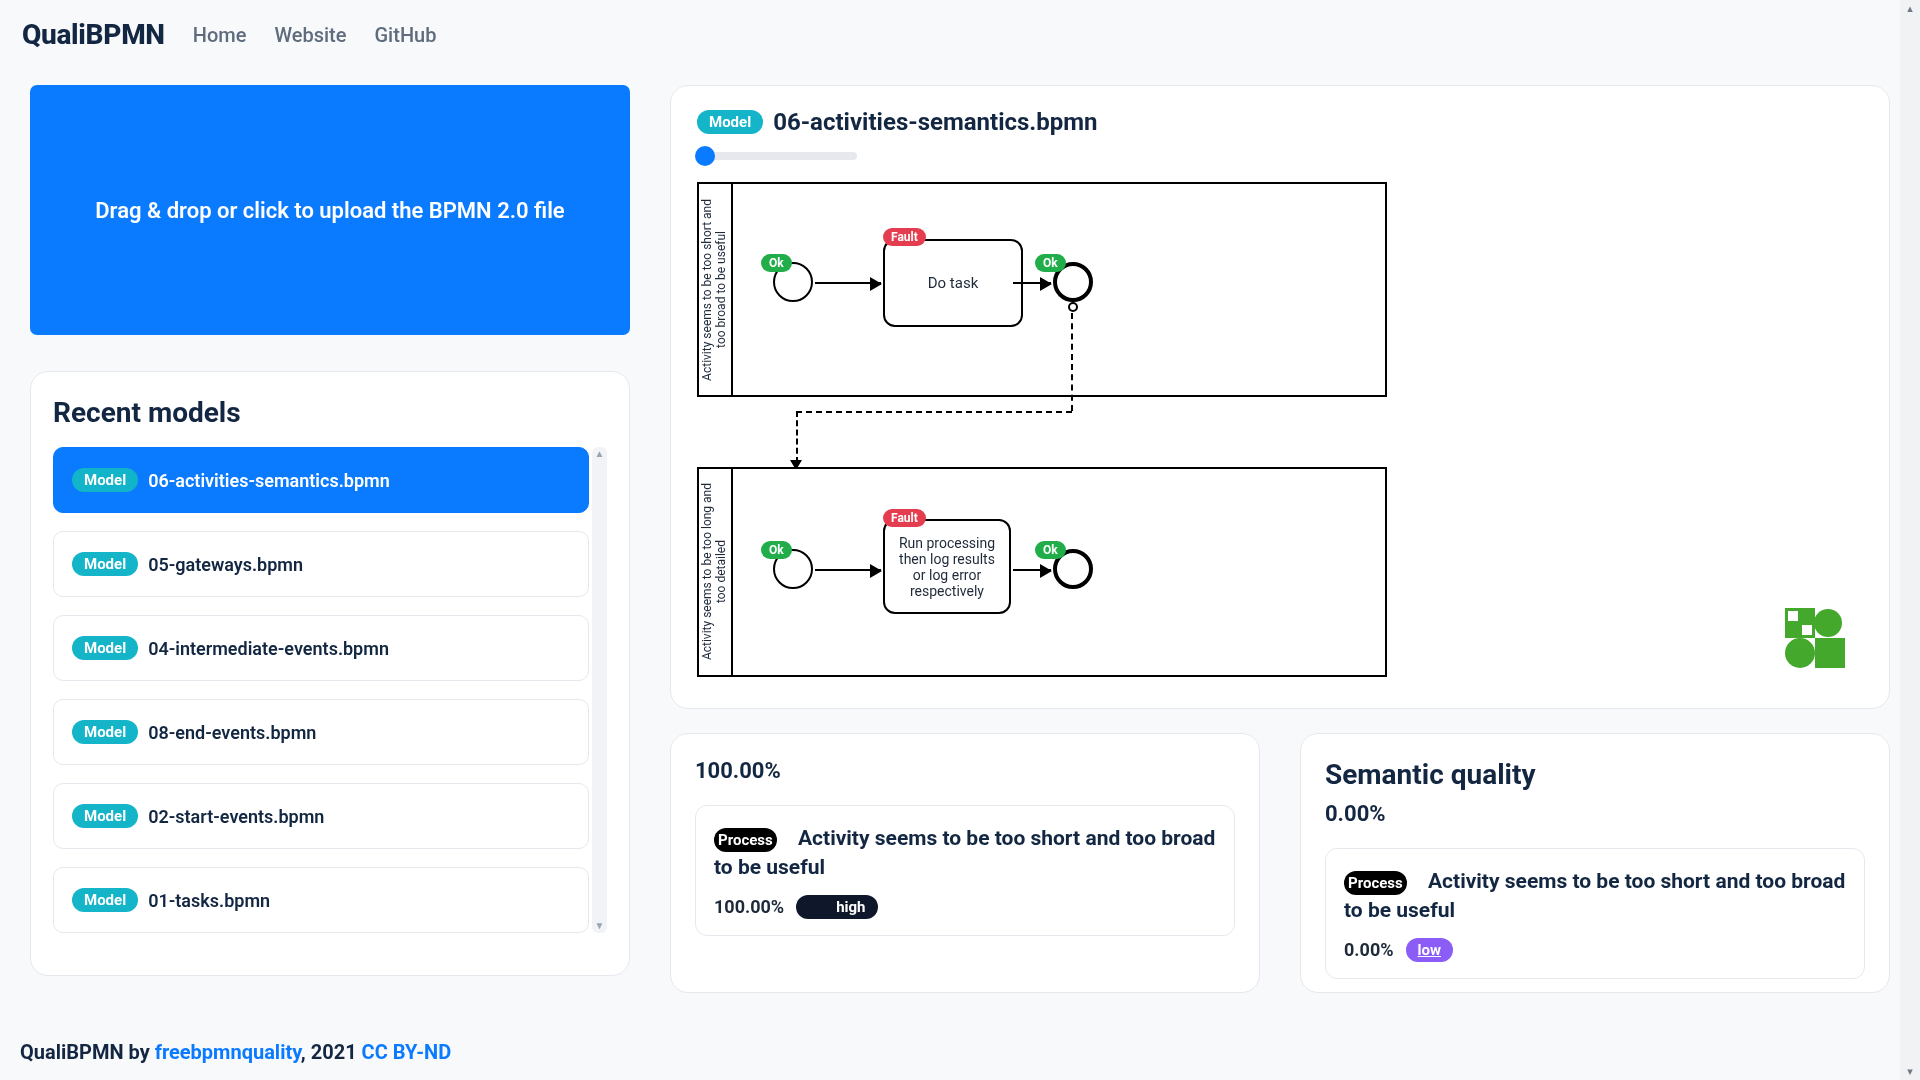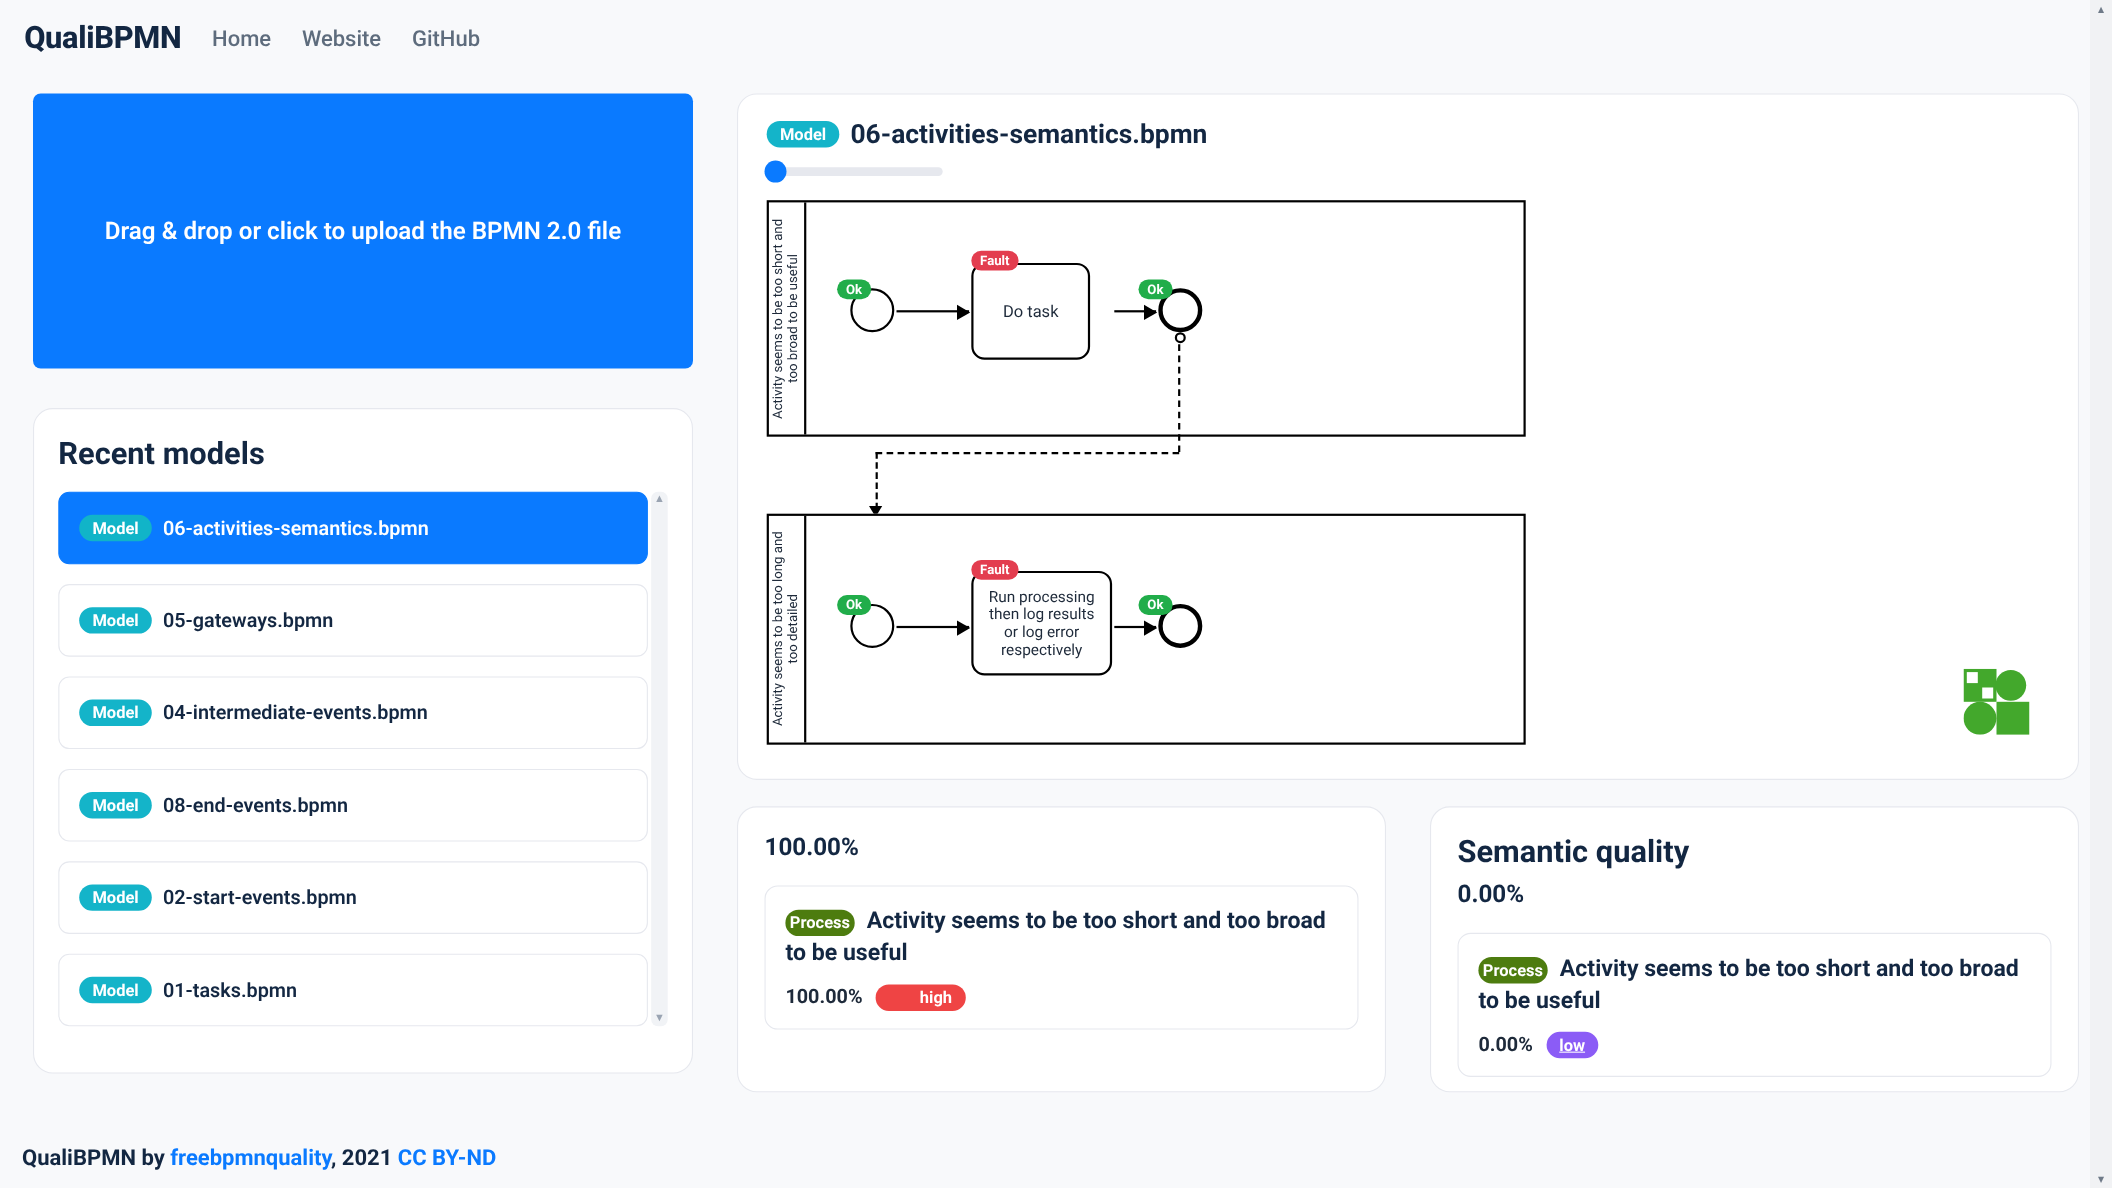--- a/index.html
+++ b/index.html
@@ -300,38 +300,38 @@
     margin-bottom: 20px;
   }
   .q-item-title {
     font-size: 21px;
     font-weight: 700;
     color: #132742;
     line-height: 1.4;
     margin-bottom: 12px;
   }
   .badge-process {
-    background: #4d7c0f;
+    background: #000000;
     color: #fff;
     border-radius: 999px;
     padding: 3px 4px;
     font-size: 15px;
     font-weight: 700;
-    margin-right: 6px;
+    margin-right: 16px;
   }
   .q-item-meta { display: flex; align-items: center; gap: 12px; }
   .q-item-pct { font-size: 18px; font-weight: 700; }
   .badge-high, .badge-low {
     color: #fff;
     border-radius: 999px;
     padding: 3px 12px;
     font-size: 15px;
     font-weight: 700;
   }
-  .badge-high { background: #ef4444; padding-left: 40px; }
+  .badge-high { background: #0f172a; padding-left: 40px; }
   .badge-low  { background: #8b5cf6; text-decoration: underline; }
 
   
   .footer {
     position: absolute;
     left: 20px;
     bottom: 16px;
     font-size: 20px;
     font-weight: 700;
     color: #132742;
@@ -435,21 +435,21 @@
 
         <div class="pool" style="left:0; top:0; width:690px; height:215px;">
           <div class="pool-label">
             <span>Activity seems to be too short and
 too broad to be useful</span>
           </div>
           <div class="pool-body">
             <div class="start-event" style="left:40px; top:78px;"></div>
             <span class="tag-ok" style="left:28px; top:70px;">Ok</span>
 
-            <div class="task-box" style="left:150px; top:55px; width:108px; height:88px;">
+            <div class="task-box" style="left:150px; top:55px; width:140px; height:88px;">
               <span>Do task</span>
             </div>
             <span class="tag-fault" style="left:150px; top:44px;">Fault</span>
 
             <div class="end-event" style="left:320px; top:78px;"></div>
             <span class="tag-ok" style="left:302px; top:70px;">Ok</span>
 
             <div class="seq-flow" style="left:82px; top:98px; width:66px;"></div>
             <div class="seq-flow" style="left:280px; top:98px; width:38px;"></div>
 

